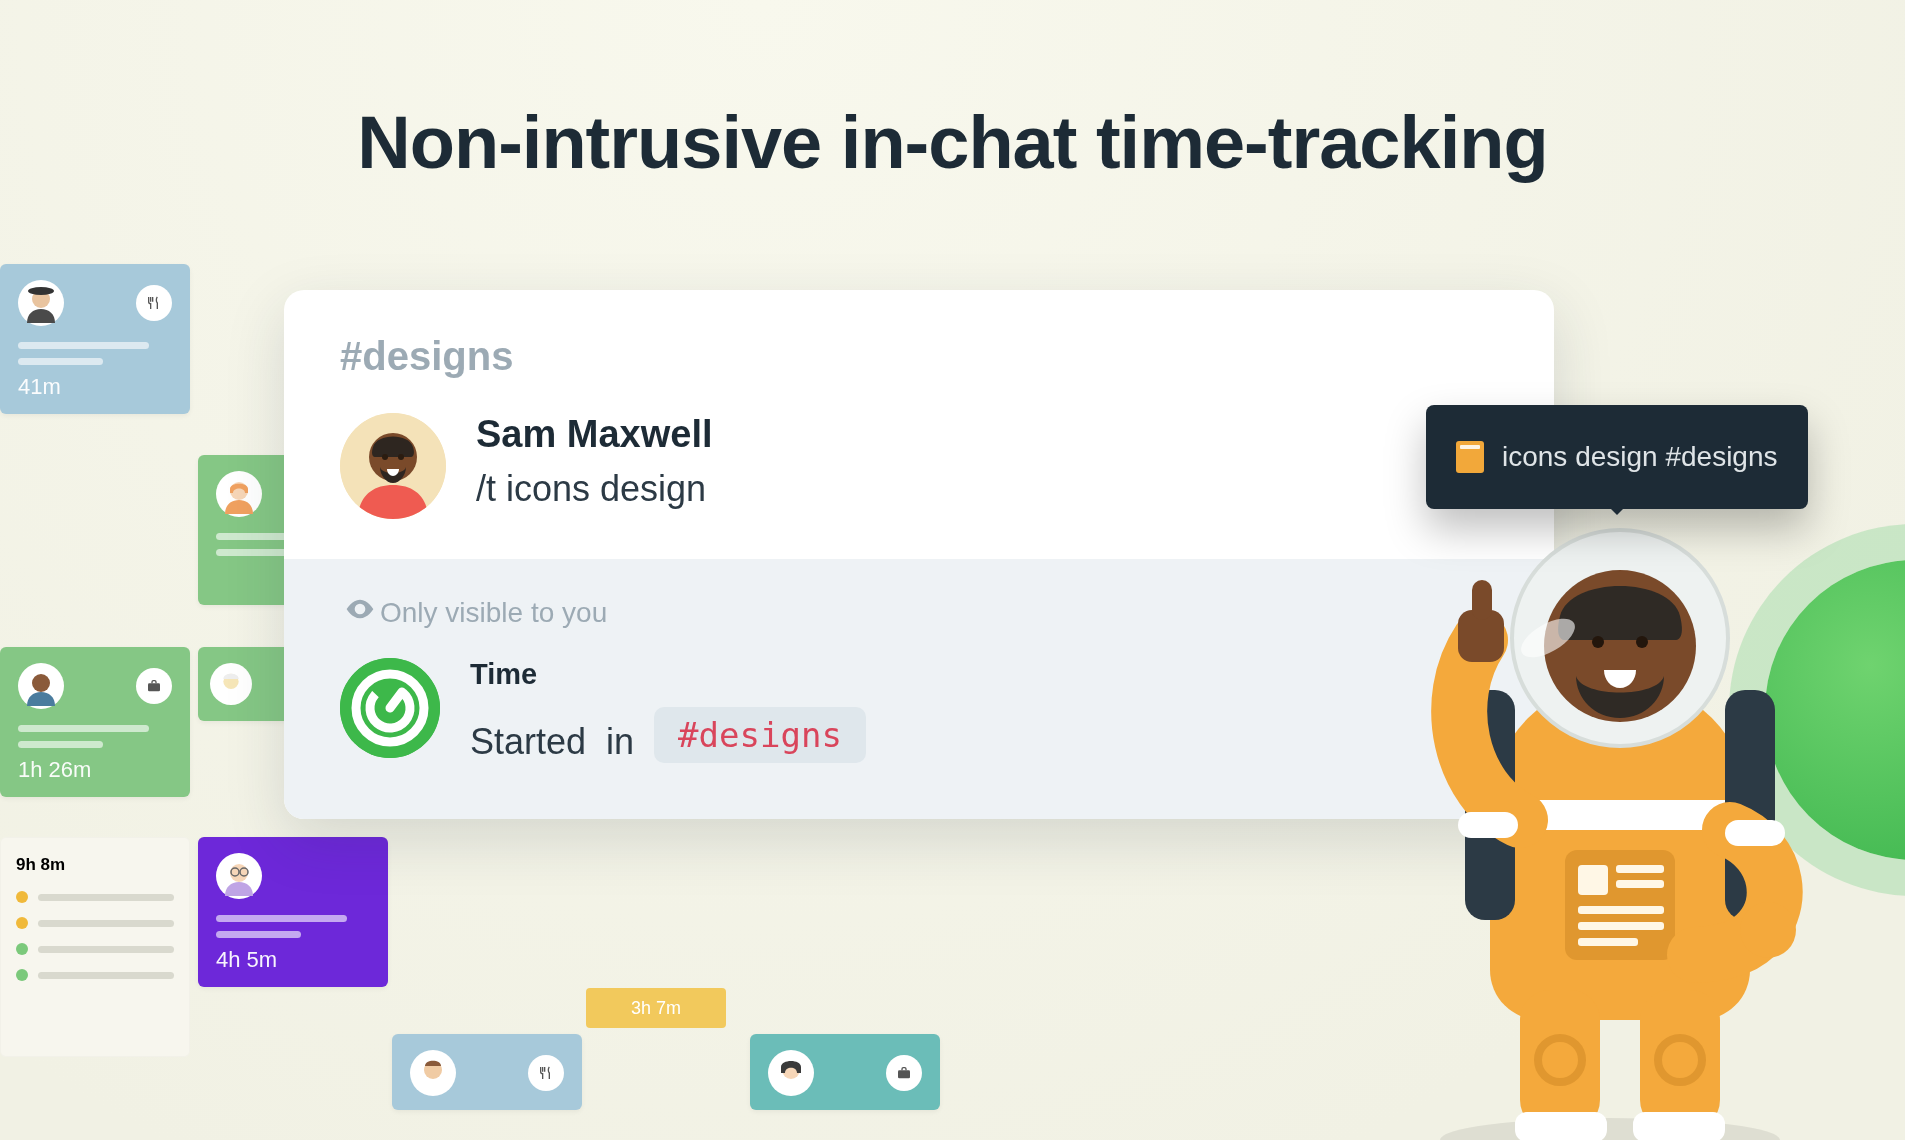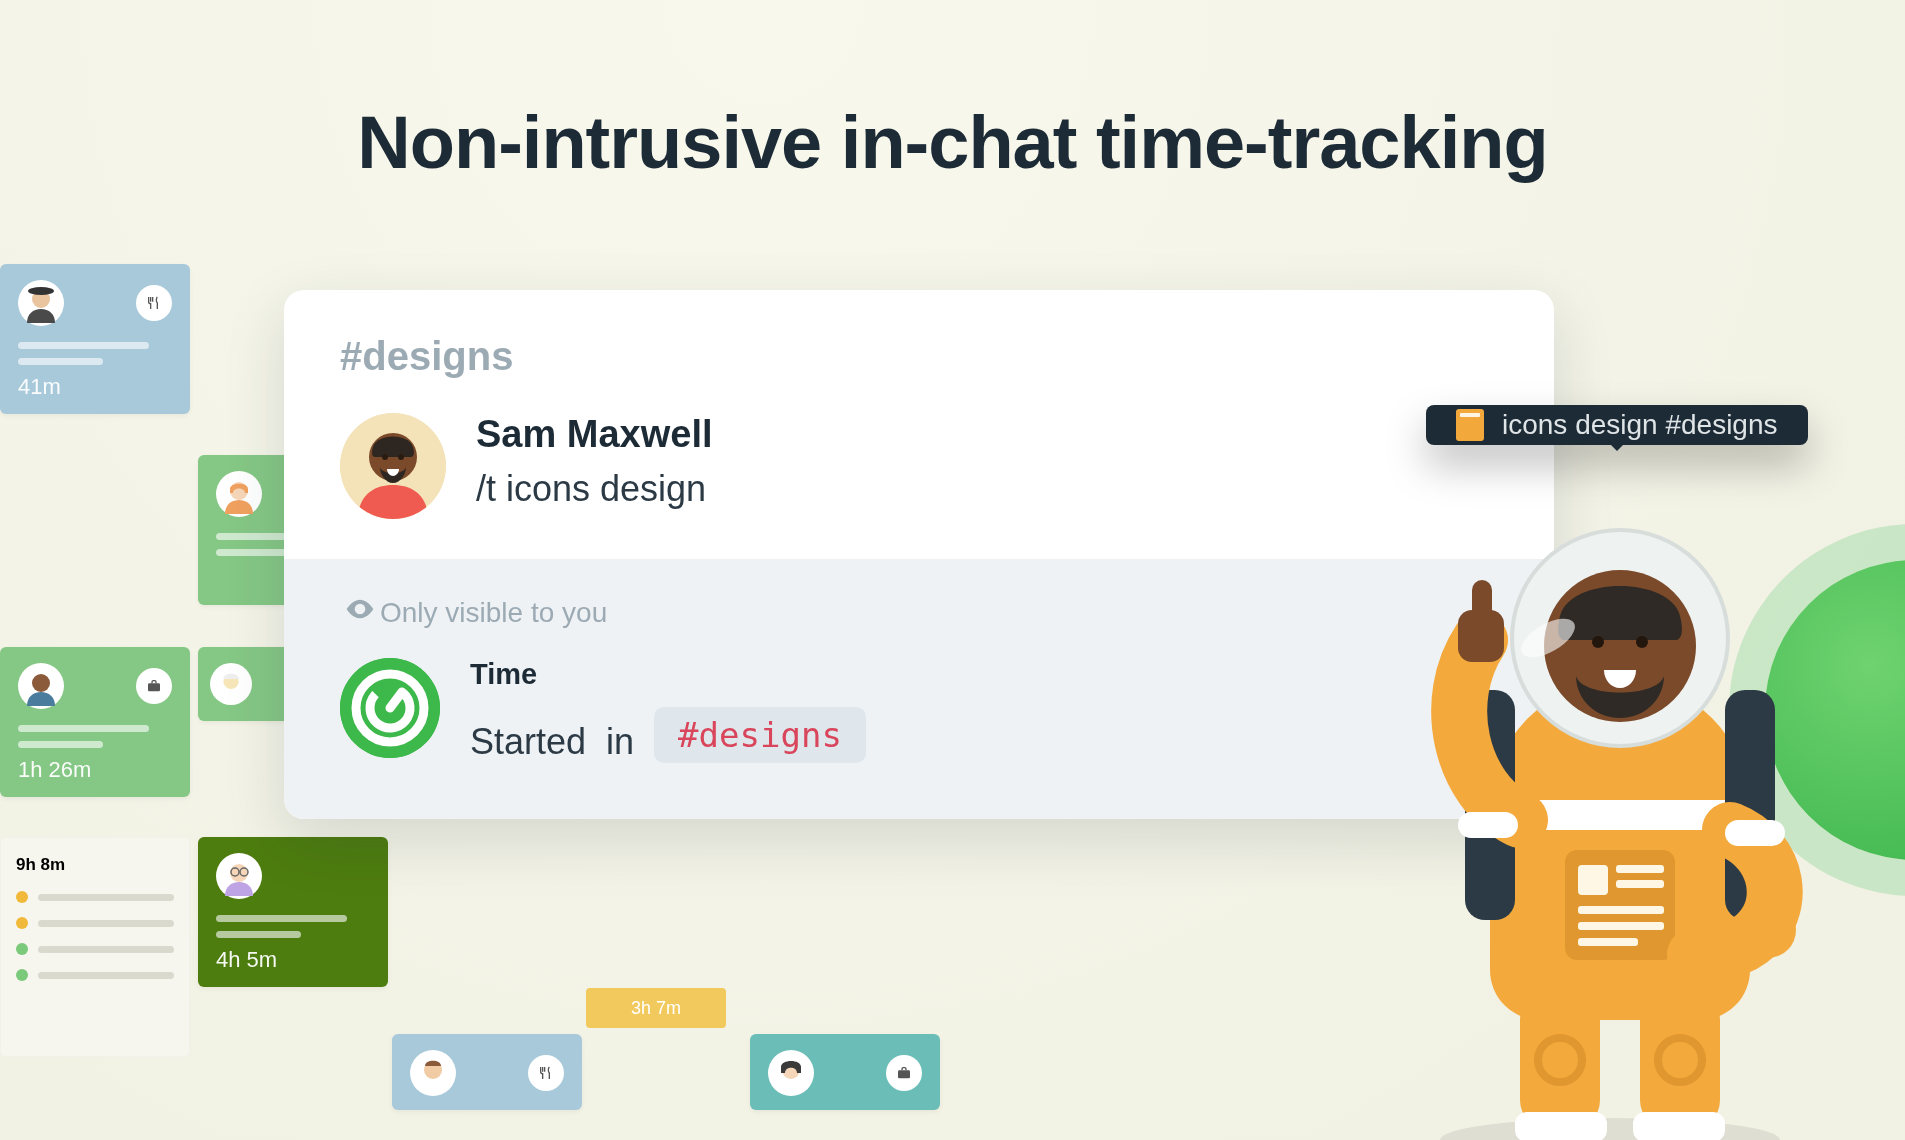--- a/index.html
+++ b/index.html
@@ -39,21 +39,21 @@
   .tile .badge {
     width: 36px; height: 36px; border-radius: 50%; background: #fff;
     display:flex; align-items:center; justify-content:center;
     color: #555;
   }
   .tile .bars { margin-top: 16px; }
   .tile .bar { height: 7px; background: rgba(255,255,255,0.6); border-radius: 4px; margin-bottom: 9px; }
   .tile .time { margin-top: 6px; text-align:left; font-size: 22px; color: rgba(255,255,255,0.95); font-weight:500;}
   .tile.blue  { background: #a7c9da; }
   .tile.green { background: #85c785; }
-  .tile.red   { background: #4d7c0f; }
+  .tile.red   { background: #6d28d9; }
   .tile.teal  { background: #6bbdb8; }
   .tile-small {
     position:absolute; width:140px; height:40px; border-radius:4px;
     display:flex; align-items:center; justify-content:center;
     font-size:18px; color:#fff;
   }
 
   
   .listcard {
     position:absolute; left:0; top:837px; width:190px; height:220px;
@@ -107,21 +107,21 @@
     background:#dfe7ec; border-radius:10px; padding:8px 24px;
     font-family: ui-monospace, Menlo, Consolas, monospace;
     color:#d9455b; font-size:34px;
   }
 
   
   .tooltip {
     position:absolute;
     left: 1426px; top: 405px;
     background:#1d2b36; color:#dfe4e7;
-    padding: 4px 30px; border-radius:8px;
+    padding: 36px 30px; border-radius:8px;
     font-size:28px; display:flex; align-items:center; gap:18px;
     z-index:20;
     box-shadow: 0 20px 40px rgba(0,0,0,0.25);
   }
   .tooltip::after{
     content:""; position:absolute; left:50%; bottom:-16px; transform:translateX(-50%);
     border:10px solid transparent; border-top-color:#1d2b36;
   }
   .book { width:28px; height:32px; background:#f2a83a; border-radius:3px; position:relative;}
   .book::before{content:"";position:absolute;left:4px;top:4px;right:4px;height:4px;background:#fff5e5;border-radius:1px;}

